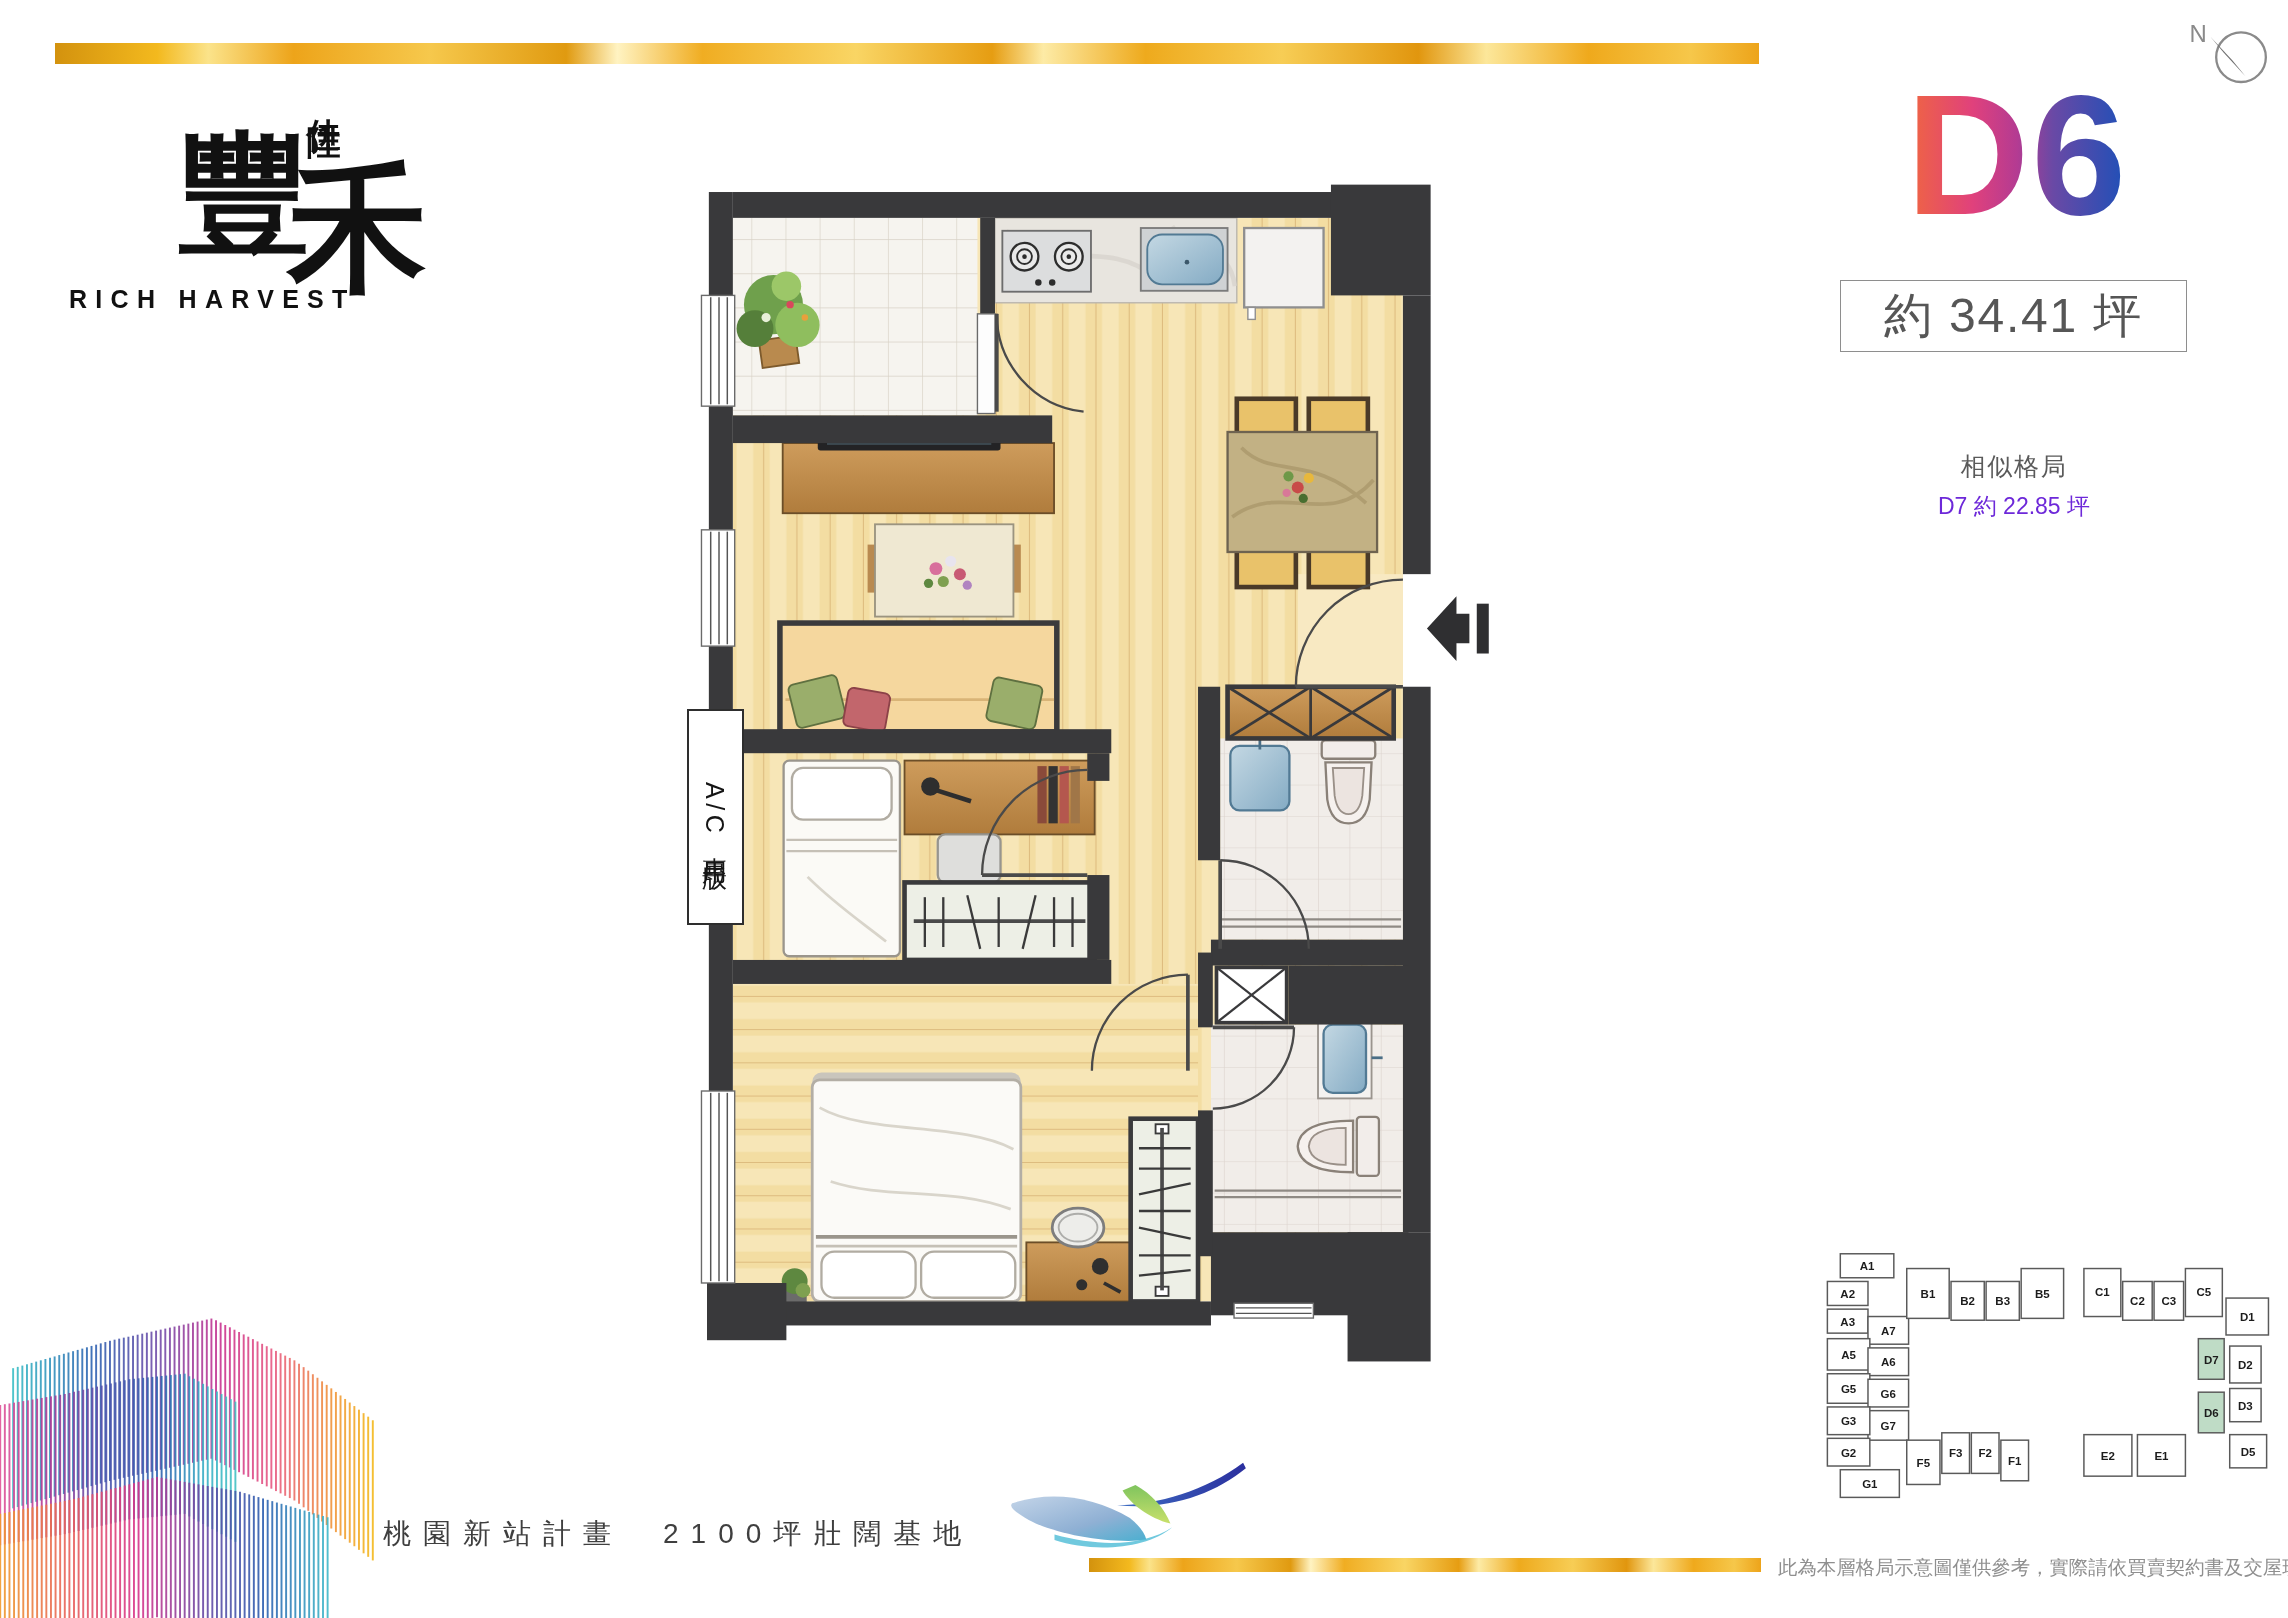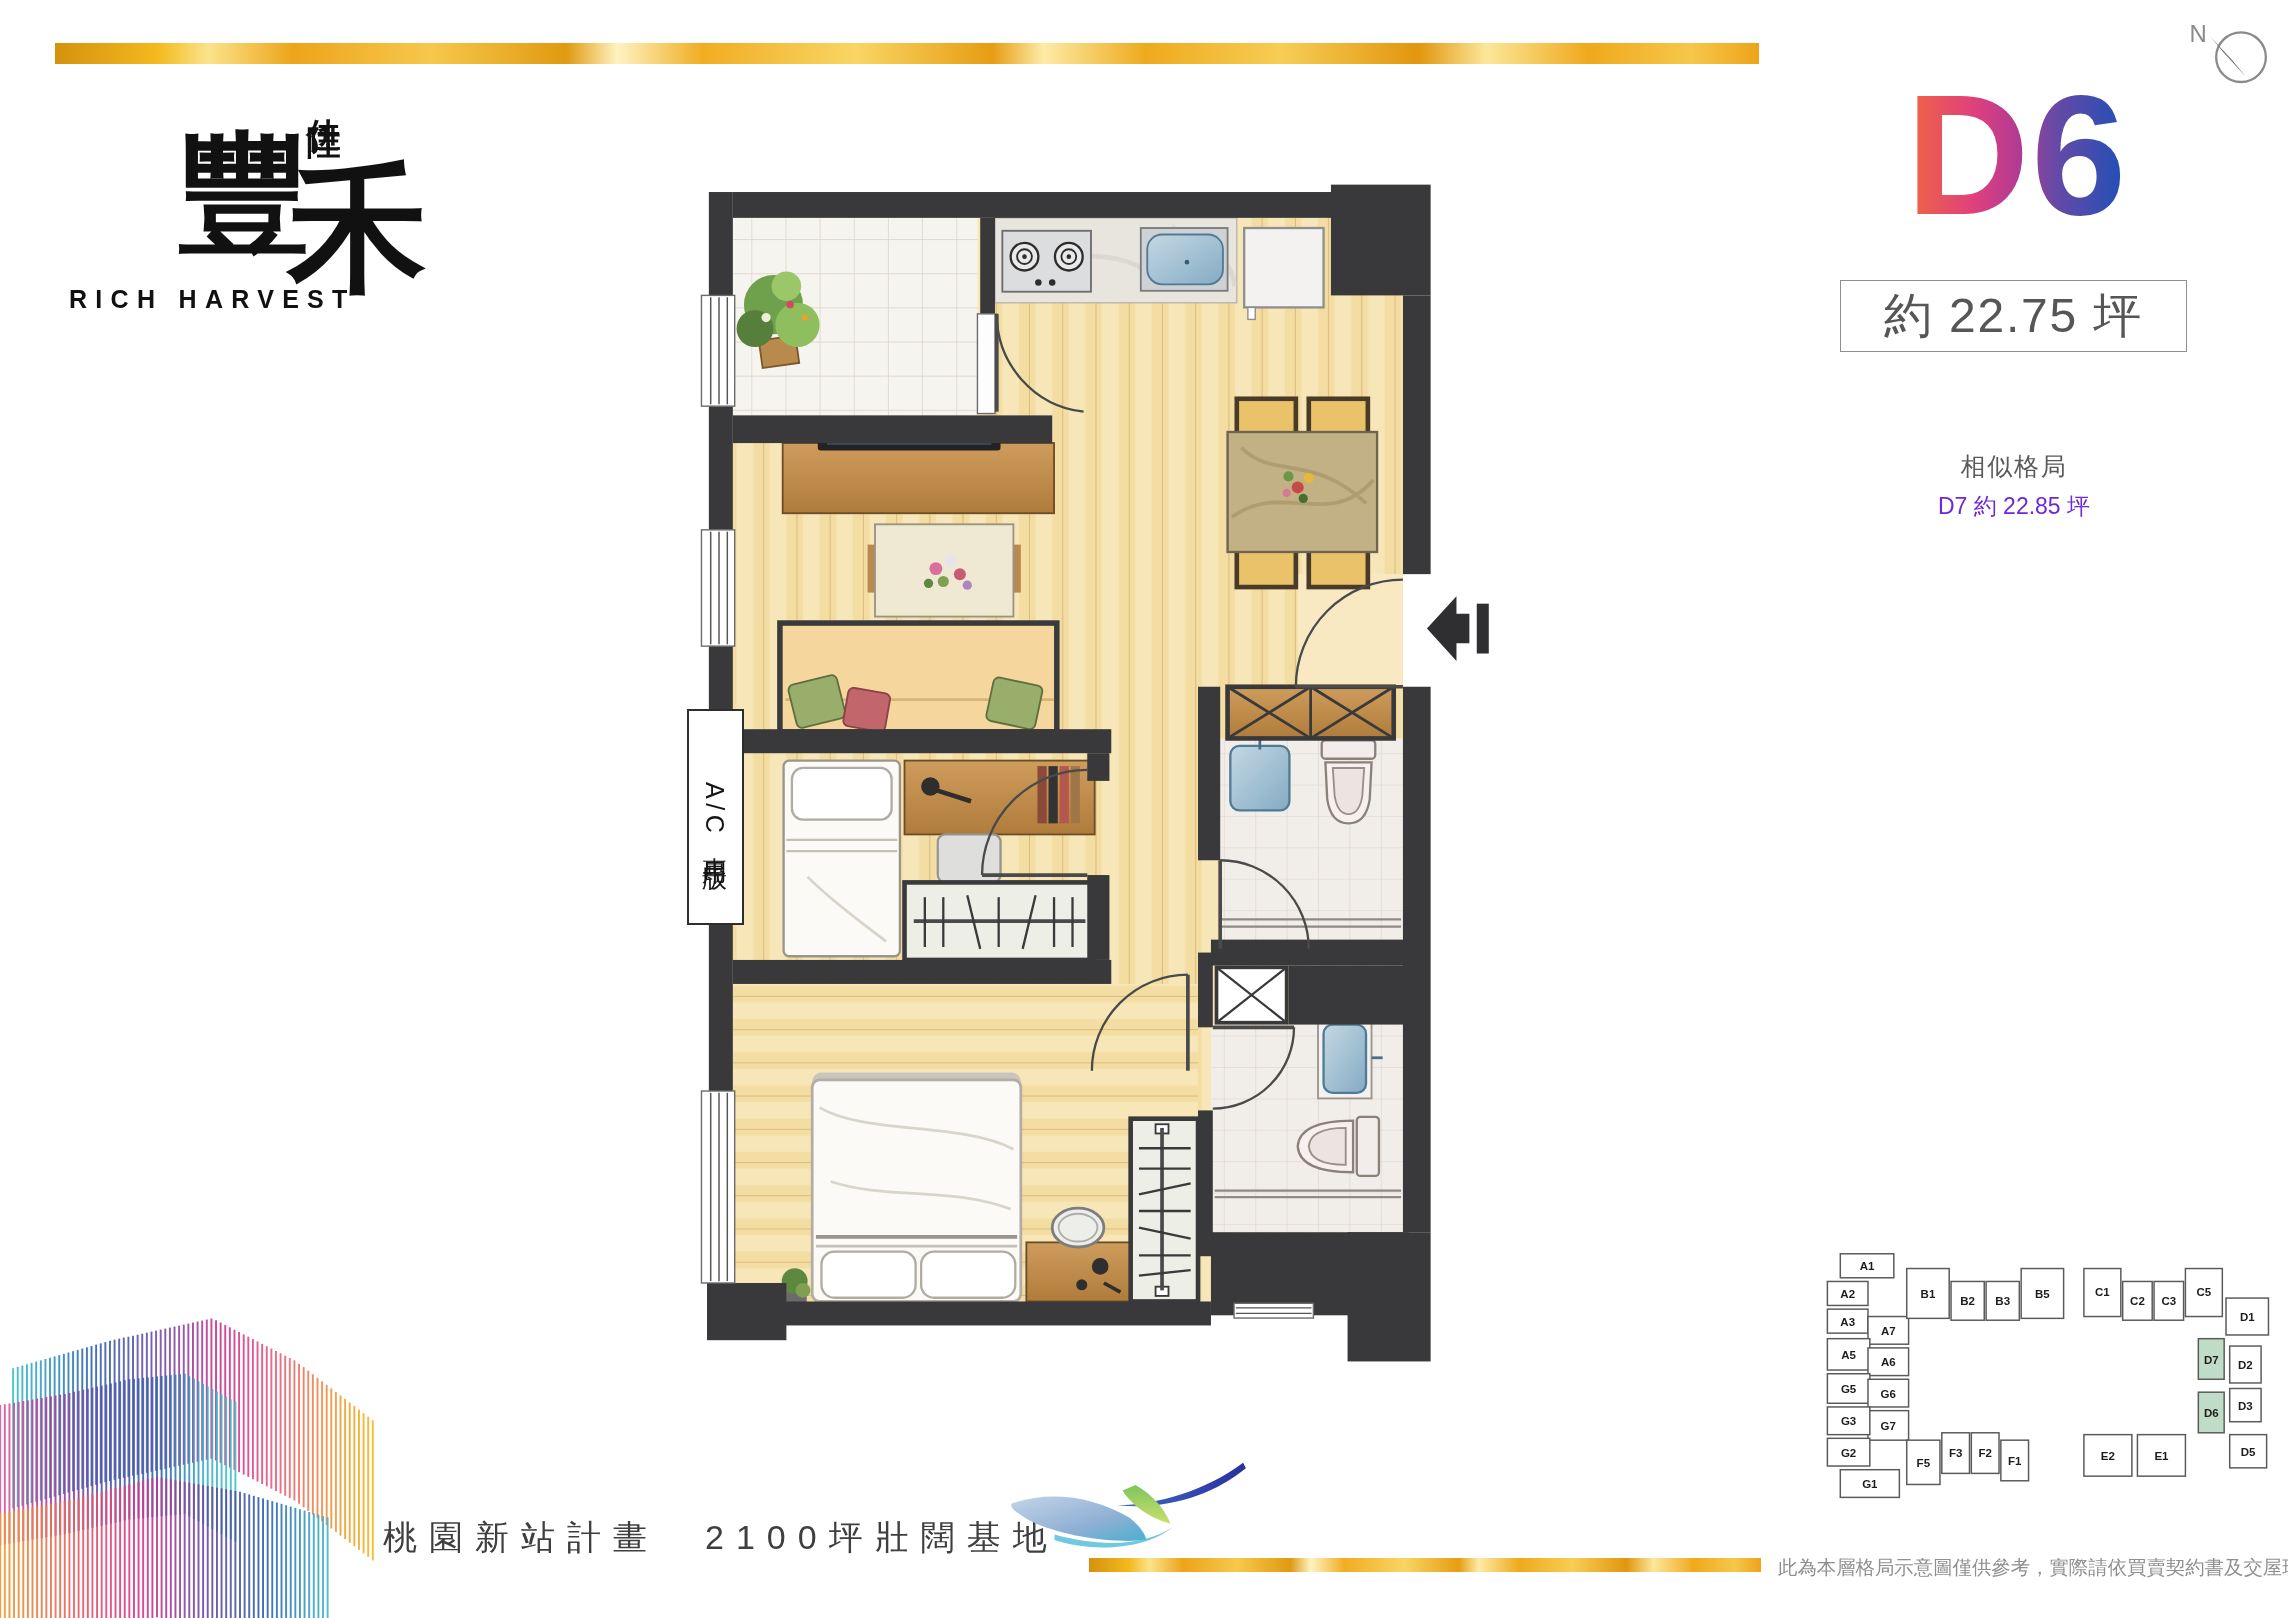--- a/index.html
+++ b/index.html
@@ -27,21 +27,21 @@
   
   .area-box { border:1.8px solid #8e8e8e; color:#565656; font-size:48px;
     display:flex; align-items:center; justify-content:center; letter-spacing:1.8px; }
   .txt-gray { color:#565656; }
 
   
   .ac-box { border:2.8px solid #2e2e2e; background:#fff; writing-mode:vertical-rl; text-orientation:mixed;
     display:flex; align-items:center; justify-content:center; font-size:25px; color:#151515;
     letter-spacing:4.6px; z-index:5; }
 
-  .slogan { font-size:34px; letter-spacing:12px; color:#3f3f3f; white-space:nowrap; }
+  .slogan { font-size:28px; letter-spacing:12px; color:#3f3f3f; white-space:nowrap; }
   .disclaimer { font-size:19.4px; color:#8f8f8f; white-space:nowrap; }
 
   svg text { font-family:"Liberation Sans", sans-serif; }
 </style>
 </head>
 <body>
 
 <div id="page">
 
   <div class="abs goldbar" style="left:55px; top:43px; width:1704px; height:21px;"></div>
@@ -63,21 +63,21 @@
         <stop offset="0" stop-color="#F0673F"></stop>
         <stop offset="0.30" stop-color="#E0417C"></stop>
         <stop offset="0.50" stop-color="#B43B92"></stop>
         <stop offset="0.66" stop-color="#6A49A5"></stop>
         <stop offset="1" stop-color="#1D50B8"></stop>
       </linearGradient>
     </defs>
     <text x="210" y="168" text-anchor="middle" font-size="185" font-weight="bold" letter-spacing="2" fill="url(#d6g)">D6</text>
   </svg>
 
-  <div class="abs area-box" style="left:1840px; top:280px; width:347px; height:72px;">約 22.75 坪</div>
+  <div class="abs area-box" style="left:1840px; top:280px; width:347px; height:72px;">約 34.41 坪</div>
   <div class="abs" style="left:1823px; top:450px; width:382px; text-align:center; font-size:25px; color:#5a5a5a; letter-spacing:1.8px;">相似格局</div>
   <div class="abs" style="left:1823px; top:491px; width:382px; text-align:center; font-size:23px; color:#6d28d9;">D7 約 22.85 坪</div>
 
   <svg class="abs" style="left:0px; top:0px;" width="2289" height="1619" viewBox="0 0 2480 1754">
     <defs>
       <pattern id="pv" width="36" height="900" patternUnits="userSpaceOnUse">
         <rect width="36" height="900" fill="#F3DDA2"></rect>
         <rect x="6" width="18" height="900" fill="#F7E6B7"></rect>
         <line x1="35.5" y1="0" x2="35.5" y2="900" stroke="#DDBB7E" stroke-width="1.3"></line>
       </pattern>

